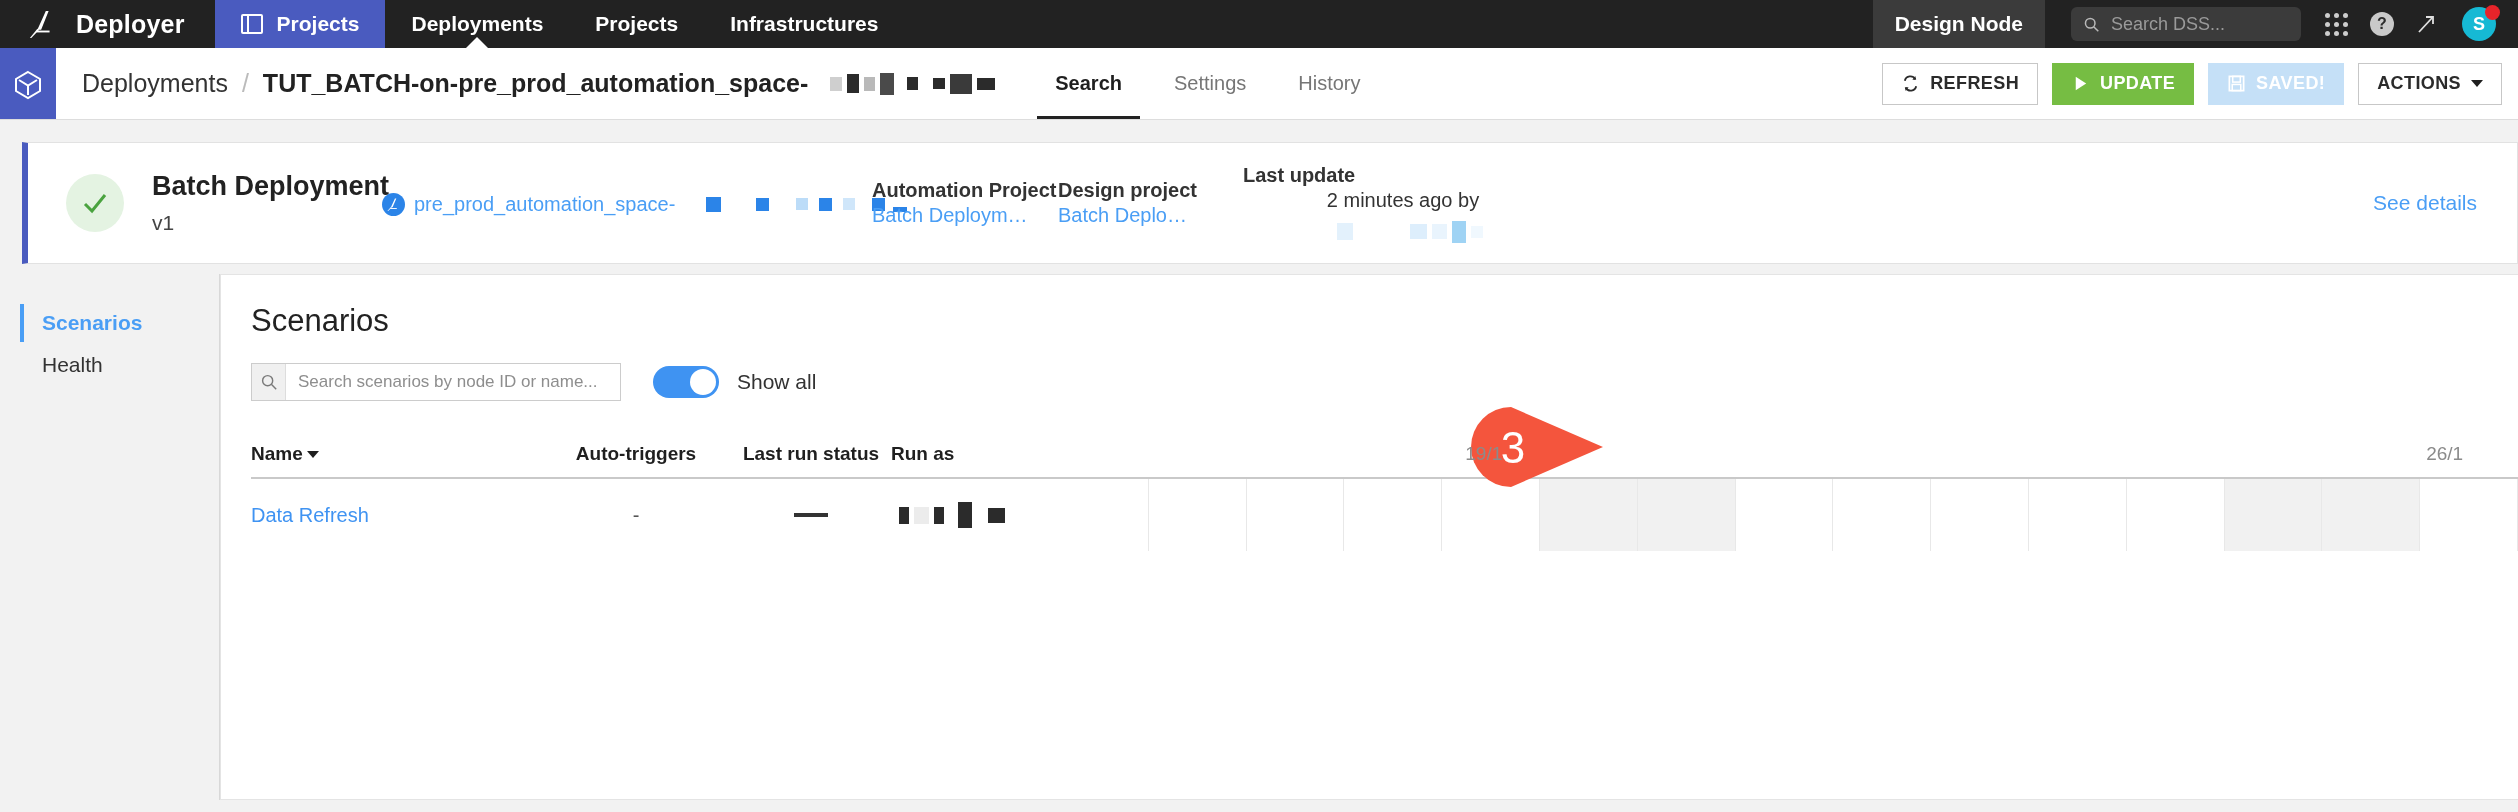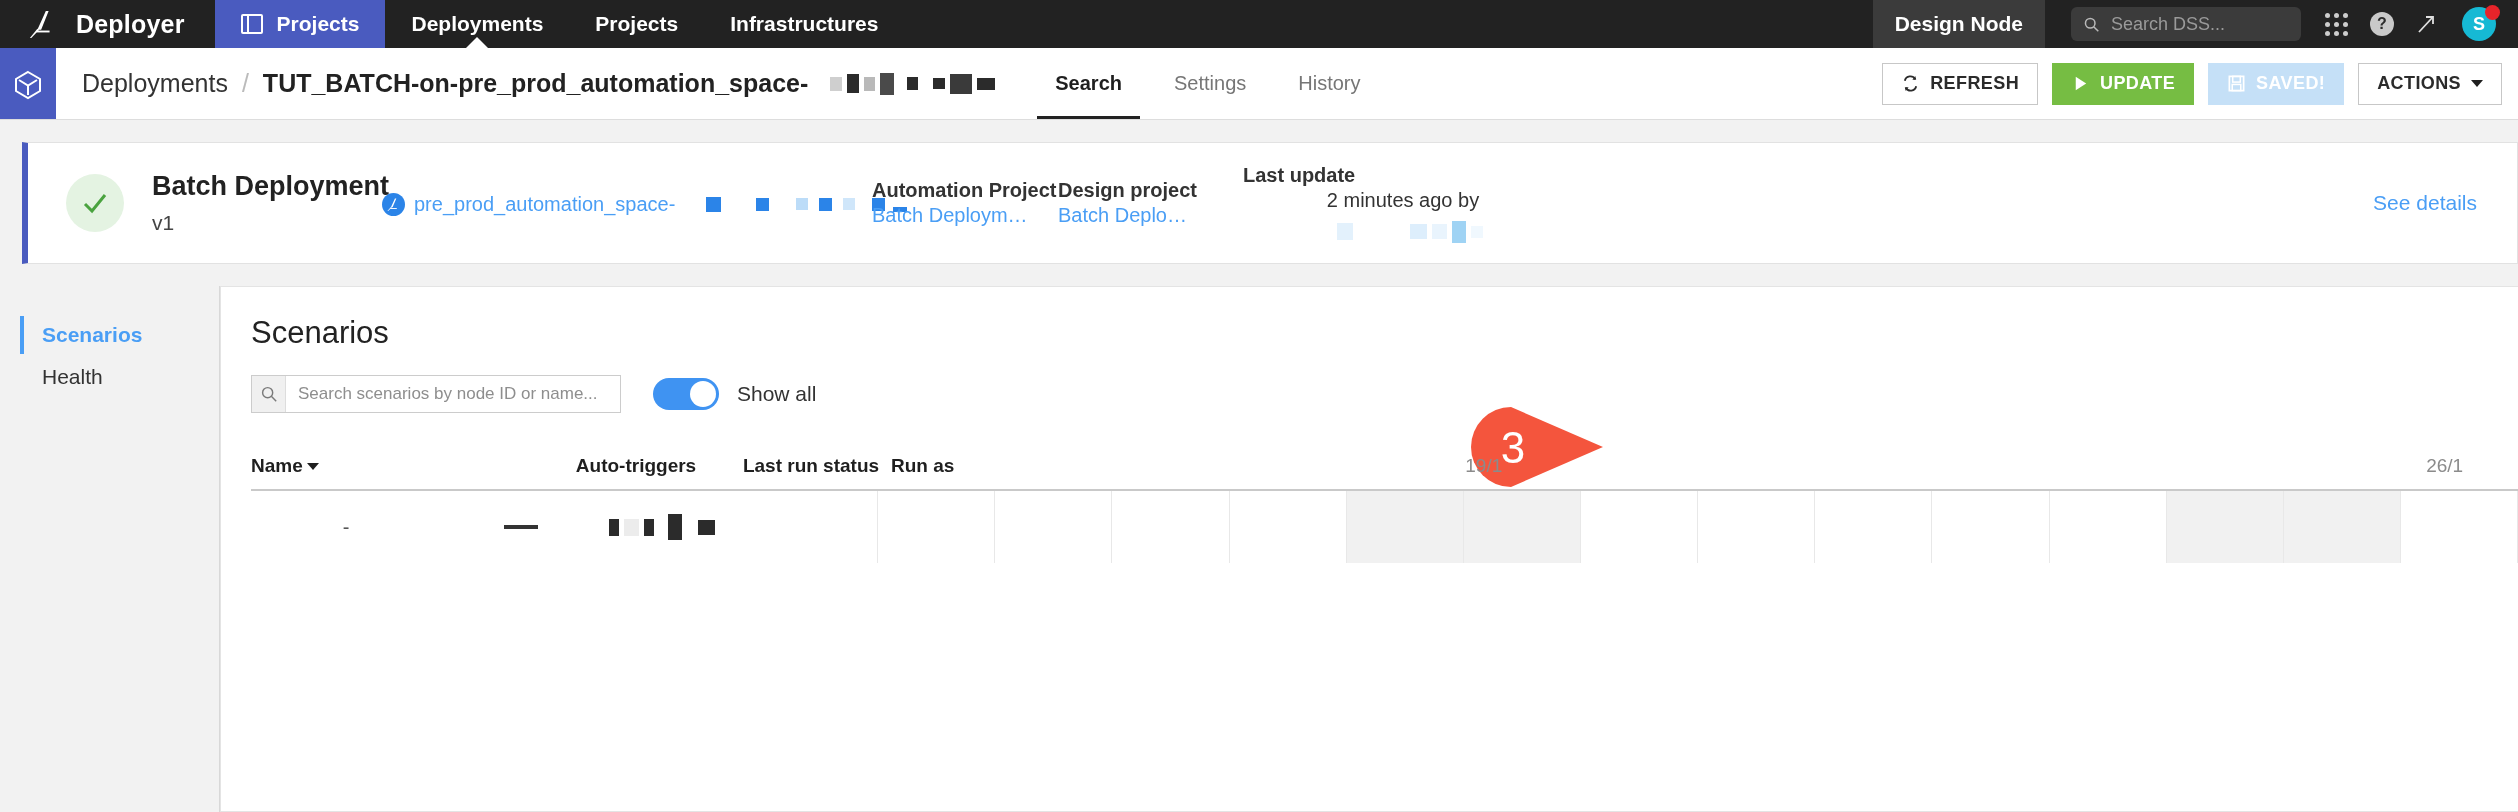--- a/index.html
+++ b/index.html
@@ -185,21 +185,21 @@
   }
   .field-value.plain { color: #333333; flex-direction: column; }
   .dss-dot {
     width: 23px; height: 23px; border-radius: 50%;
     background: #2b84e8; flex: none;
     display: flex; align-items: center; justify-content: center;
   }
   .see-details { font-size: 21px; color: #4a9ef5; white-space: nowrap; }
 
   
-  .lower { display: flex; height: calc(812px - 48px - 72px - 122px - 22px - 22px); margin-top: 22px; }
+  .lower { display: flex; height: calc(812px - 48px - 72px - 122px - 22px - 22px); margin-top: 10px; }
   .sidebar {
     width: 220px; flex: none;
     background: #f2f2f2;
     border-right: 1px solid #d8d8d8;
     padding-top: 28px;
   }
   .side-item {
     font-size: 21px; color: #333333;
     padding: 9px 0 9px 42px;
     position: relative;
@@ -524,20 +524,21 @@
           <div class="th c-runas">Run as</div>
           <div class="timeline">
             <span class="tl-label" style="left:29.5%">19/1</span>
             <span class="tl-label" style="left:95%">26/1</span>
           </div>
         </div>
 
         <div class="trow-sep"></div>
 
         <div class="trow">
+          <div class="td c-name">Data Refresh</div>
           <div class="td c-auto">-</div>
           <div class="td c-last">
             <span class="dash"></span>
           </div>
           <div class="td c-runas">
             <span class="redact">
               <i style="width:10px;height:17px;background:#2b2b2b"></i>
               <i style="width:15px;height:17px;background:#ececec"></i>
               <i style="width:10px;height:17px;background:#2b2b2b"></i>
               <i style="width:14px;height:26px;background:#2b2b2b;margin-left:9px"></i>

